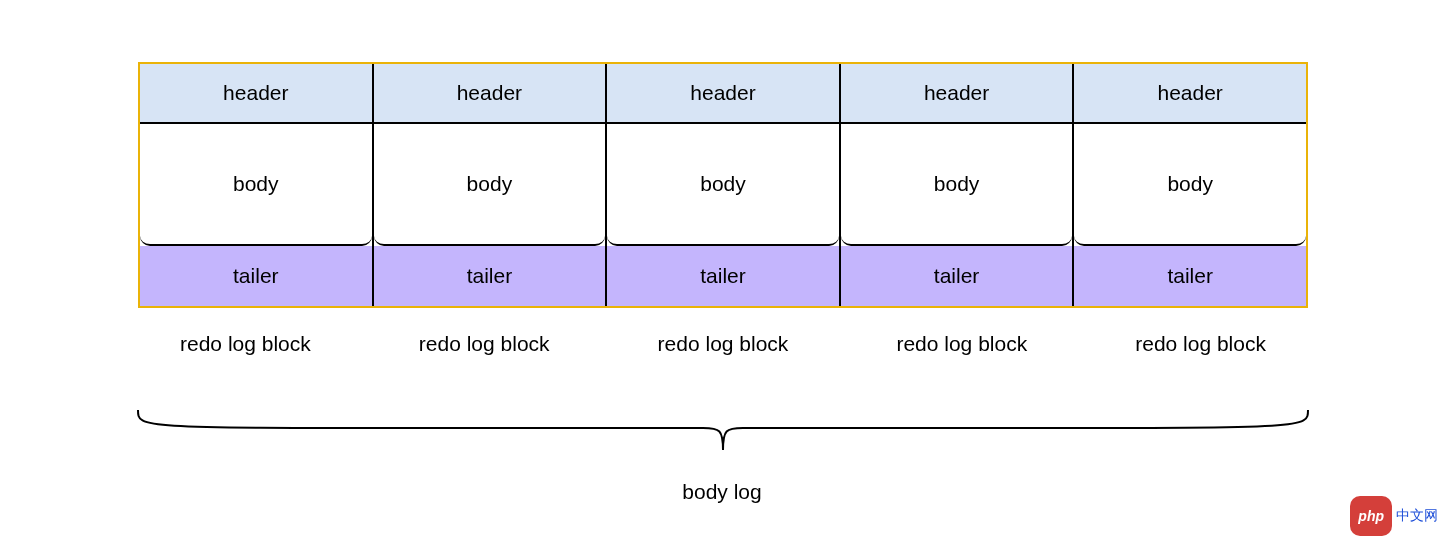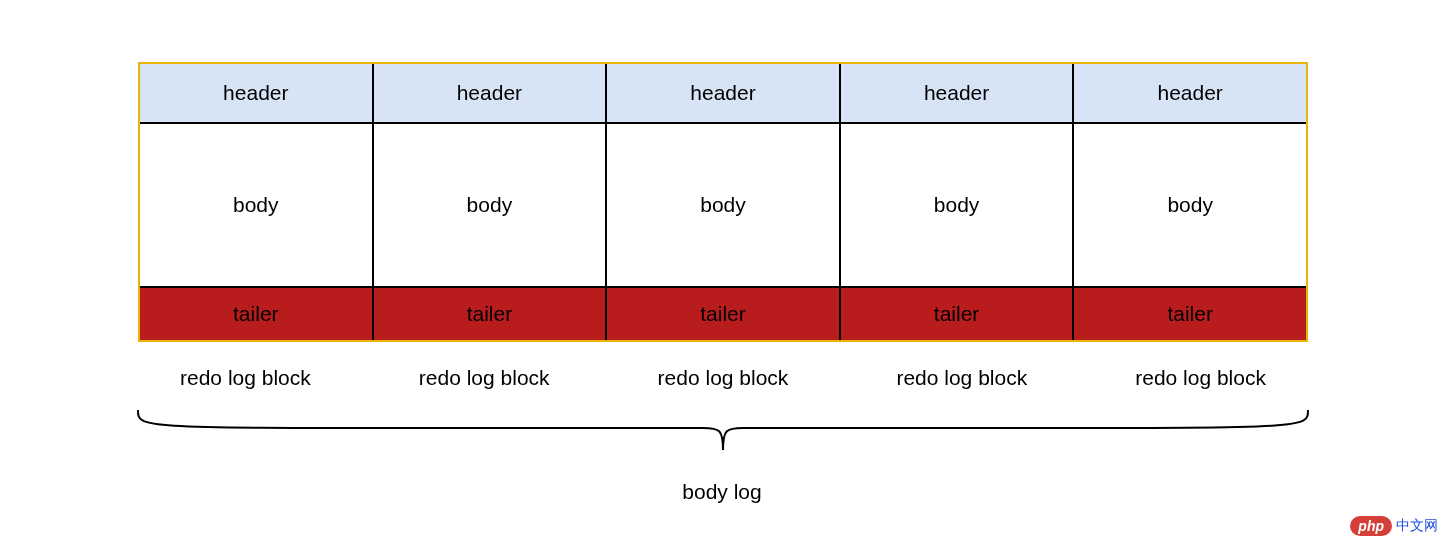--- a/index.html
+++ b/index.html
@@ -33,27 +33,28 @@
       justify-content: center;
       font-size: 21px;
       color: #000;
     }
     .header-cell {
       height: 60px;
       background: #d7e4f5;
       border-bottom: 2px solid #000;
     }
     .body-cell {
-      height: 164px;
+      height: 122px;
       background: #ffffff;
       border-bottom: 2px solid #000;
+      border-radius: 10px;
     }
     .tailer-cell {
-      height: 52px;
-      background: #b91c1c;
+      height: 60px;
+      background: #c4b5fd;
     }
     .block-labels {
       display: flex;
       margin-top: 24px;
       gap: 24px;
     }
     .block-label {
       flex: 1;
       text-align: center;
       font-size: 21px;
@@ -81,21 +82,21 @@
       bottom: 8px;
       display: flex;
       align-items: center;
       gap: 4px;
     }
     .php-badge {
       background: #d43f3a;
       color: #fff;
       font-weight: bold;
       font-size: 14px;
-      padding: 2px 8px;
+      padding: 12px 8px;
       border-radius: 10px;
       font-style: italic;
     }
     .watermark-text {
       font-size: 14px;
       color: #1d4ed8;
     }
   </style>
 </head>
 <body>

